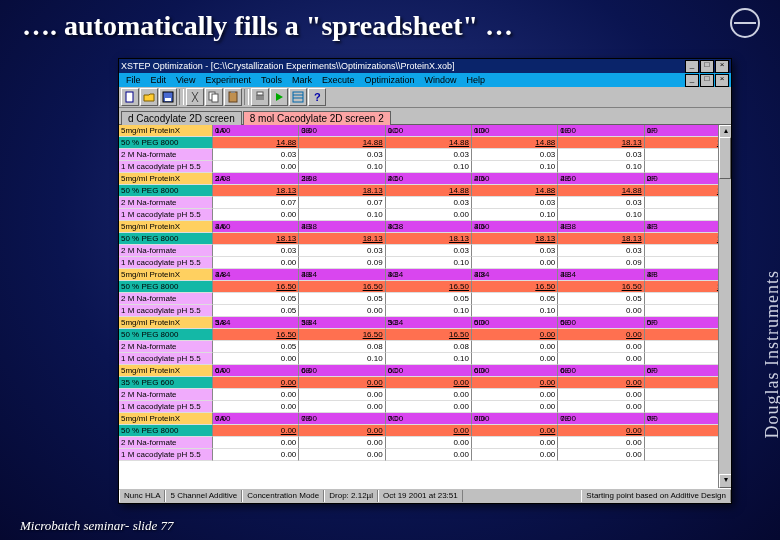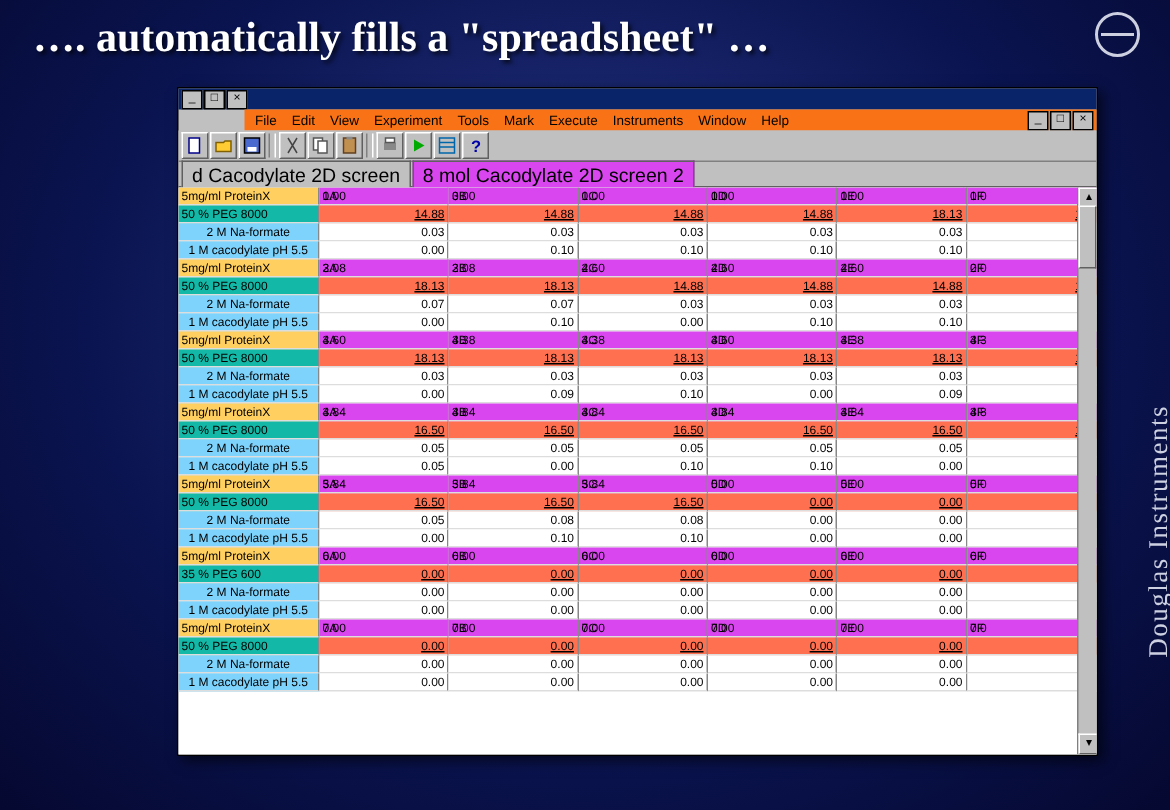--- a/index.html
+++ b/index.html
@@ -86,27 +86,26 @@
     background: #c0c0c0;
     border: 1px solid #000;
     font-size: 8px;
     line-height: 8px;
     text-align: center;
     color: #000;
     cursor: default;
   }
   .menubar {
     height: 14px;
-    background: #f97316;
+    background: #0ea5e9;
     display: flex;
     align-items: center;
     padding: 0 2px;
     font-size: 9px;
     color: #000;
-    margin-left: 44px;
   }
   .menubar .menuitem {
     padding: 0 5px;
     cursor: default;
   }
   .menubar .spacer { flex: 1; }
   .toolbar {
     height: 18px;
     background: #c0c0c0;
     display: flex;
@@ -139,55 +138,55 @@
     height: 14px; line-height: 14px;
     margin-right: 4px;
     margin-top: 48px;
   }
   .tabbar {
     height: 16px;
     background: #c0c0c0;
     display: flex;
     align-items: flex-end;
     padding-left: 2px;
-    font-size: 13px;
+    font-size: 10px;
     border-bottom: 1px solid #606060;
   }
   .tab {
     padding: 1px 6px;
     background: #c0c0c0;
     border: 1px solid #606060;
     border-bottom: none;
     margin-right: 1px;
     position: relative;
     top: 1px;
     cursor: default;
   }
-  .tab.active { background: #d946ef; }
+  .tab.active { background: #fca5a5; }
   .grid-wrap {
     flex: 1;
     overflow: hidden;
     background: #fff;
     position: relative;
   }
   .grid {
     display: grid;
     grid-template-columns: 94px repeat(6, 1fr);
     font-size: 8px;
   }
   .rowlabel {
     padding: 0 2px;
     border-right: 1px solid #888;
     border-bottom: 1px solid #ddd;
     white-space: nowrap;
     overflow: hidden;
     height: 11px;
     line-height: 11px;
   }
-  .rowlabel.chem { background: #7dd3fc; color: #000; text-align: center; }
+  .rowlabel.chem { background: #f0abfc; color: #000; }
   .rowlabel.head { background: #ffd060; color: #000; font-weight: normal; }
   .rowlabel.peg  { background: #14b8a6; color: #000; }
   .cell {
     border-right: 1px solid #888;
     border-bottom: 1px solid #ddd;
     padding: 0 2px;
     height: 11px;
     line-height: 11px;
     text-align: right;
     position: relative;
@@ -255,36 +254,37 @@
     <svg viewBox="0 0 34 34">
       <circle cx="17" cy="17" r="14" fill="none" stroke="#ccd0e0" stroke-width="2"></circle>
       <line x1="6" y1="17" x2="28" y2="17" stroke="#ccd0e0" stroke-width="2"></line>
     </svg>
   </div>
   <div class="brand-vert">Douglas Instruments</div>
 
   <div class="app-window">
 
     <div class="titlebar">
+      <span class="titletxt">XSTEP Optimization - [C:\\Crystallization Experiments\\Optimizations\\ProteinX.xob]</span>
       <div class="win-btns">
         <div class="win-btn">_</div>
         <div class="win-btn">□</div>
         <div class="win-btn">×</div>
       </div>
     </div>
 
     <div class="menubar">
       <span class="menuitem">File</span>
       <span class="menuitem">Edit</span>
       <span class="menuitem">View</span>
       <span class="menuitem">Experiment</span>
       <span class="menuitem">Tools</span>
       <span class="menuitem">Mark</span>
       <span class="menuitem">Execute</span>
-      <span class="menuitem">Instruments</span>
+      <span class="menuitem">Optimization</span>
       <span class="menuitem">Window</span>
       <span class="menuitem">Help</span>
       <span class="spacer"></span>
       <div class="win-btns">
         <div class="win-btn">_</div>
         <div class="win-btn">□</div>
         <div class="win-btn">×</div>
       </div>
     </div>
 
@@ -555,15 +555,25 @@
           <div class="cell">0.00</div>
           <div class="cell">0.</div>
         </div>
       <div class="rscroll">
         <div class="arrow">▴</div>
         <div class="thumb"></div>
         <div class="arrow bot">▾</div>
       </div>
     </div>
 
+    <div class="statusbar">
+      <div class="panel">Nunc HLA</div>
+      <div class="panel">5 Channel Additive</div>
+      <div class="panel">Concentration Mode</div>
+      <div class="panel">Drop: 2.12µl</div>
+      <div class="panel">Oct 19 2001 at 23:51</div>
+      <div class="spacer"></div>
+      <div class="panel">Starting point based on Additive Design</div>
+    </div>
   </div>
 
+  <div class="footer">Microbatch seminar- slide 77</div>
 </div>
 
 </body></html>

